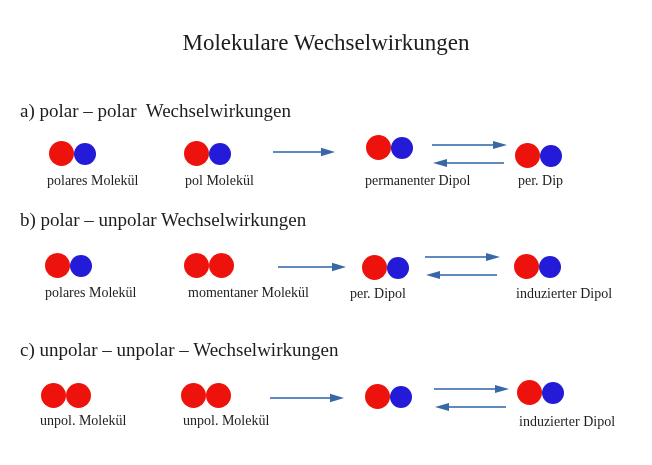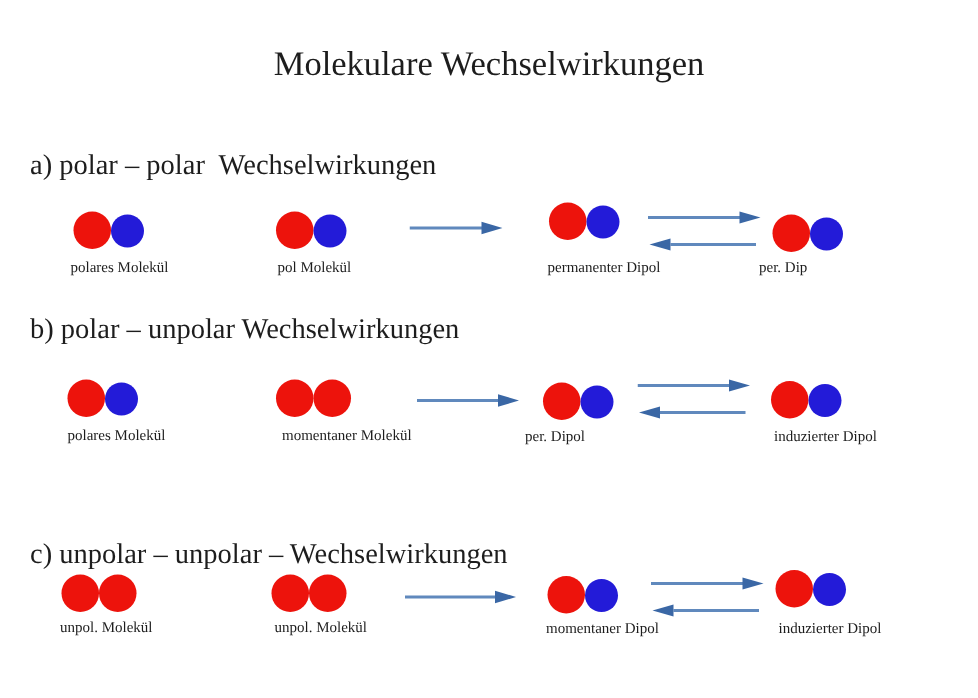--- a/index.html
+++ b/index.html
@@ -16,31 +16,31 @@
     margin:0;text-align:center;
     font-size:23px;font-weight:400;
     color:var(--text,#1d1d1d);
   }
   .row-heading{
     position:absolute;left:20px;
     font-size:19px;white-space:pre;
   }
   .row-heading.a{top:100px;}
   .row-heading.b{top:209px;}
-  .row-heading.c{top:339px;margin-top:20px;}
+  .row-heading.c{top:339px;}
   .molecule{
     position:absolute;
     display:flex;align-items:center;
   }
   .circle{display:block;border-radius:50%;}
   .circle[data-color="red"]{width:25px;height:25px;background:var(--red,#ed130c);}
   .circle[data-color="blue"]{width:22px;height:22px;background:var(--blue,#231bd8);}
   .mol-label{
     position:absolute;
-    font-size:10px;white-space:pre;
+    font-size:14px;white-space:pre;
   }
   .arrow-svg{position:absolute;display:block;}
   .arrow-svg line{stroke:var(--arrow-line,#6089bd);stroke-width:2;}
   .arrow-svg polygon{fill:var(--arrow-head,#3a67a5);}
 </style>
 </head>
 <body>
 
 <div class="stage">
 
@@ -70,21 +70,21 @@
     <line x1="15" y1="23" x2="72" y2="23"></line>
     <polygon points="15,19 1,23 15,27"></polygon>
   </svg>
   <div class="molecule" style="left:515px;top:143px">
     <span class="circle" data-color="red"></span>
     <span class="circle" data-color="blue"></span>
   </div>
   <div class="mol-label" style="left:47px;top:173px">polares Molekül</div>
   <div class="mol-label" style="left:185px;top:173px">pol Molekül</div>
   <div class="mol-label" style="left:365px;top:173px">permanenter Dipol</div>
-  <div class="mol-label" style="left:506px;top:173px">per. Dip</div>
+  <div class="mol-label" style="left:518px;top:173px">per. Dip</div>
 
   <div class="row-heading b">b) polar – unpolar Wechselwirkungen</div>
 
   <div class="molecule" style="left:45px;top:253px">
     <span class="circle" data-color="red"></span>
     <span class="circle" data-color="blue"></span>
   </div>
   <div class="molecule" style="left:184px;top:253px">
     <span class="circle" data-color="red"></span>
     <span class="circle" data-color="red"></span>
@@ -135,16 +135,15 @@
     <polygon points="61,1 75,5 61,9"></polygon>
     <line x1="15" y1="23" x2="72" y2="23"></line>
     <polygon points="15,19 1,23 15,27"></polygon>
   </svg>
   <div class="molecule" style="left:517px;top:380px">
     <span class="circle" data-color="red"></span>
     <span class="circle" data-color="blue"></span>
   </div>
   <div class="mol-label" style="left:40px;top:413px">unpol. Molekül</div>
   <div class="mol-label" style="left:183px;top:413px">unpol. Molekül</div>
-  <div class="mol-label" style="left:364px;top:414px">momentaner Dipol</div>
   <div class="mol-label" style="left:519px;top:414px">induzierter Dipol</div>
 
 </div>
 
 </body></html>

